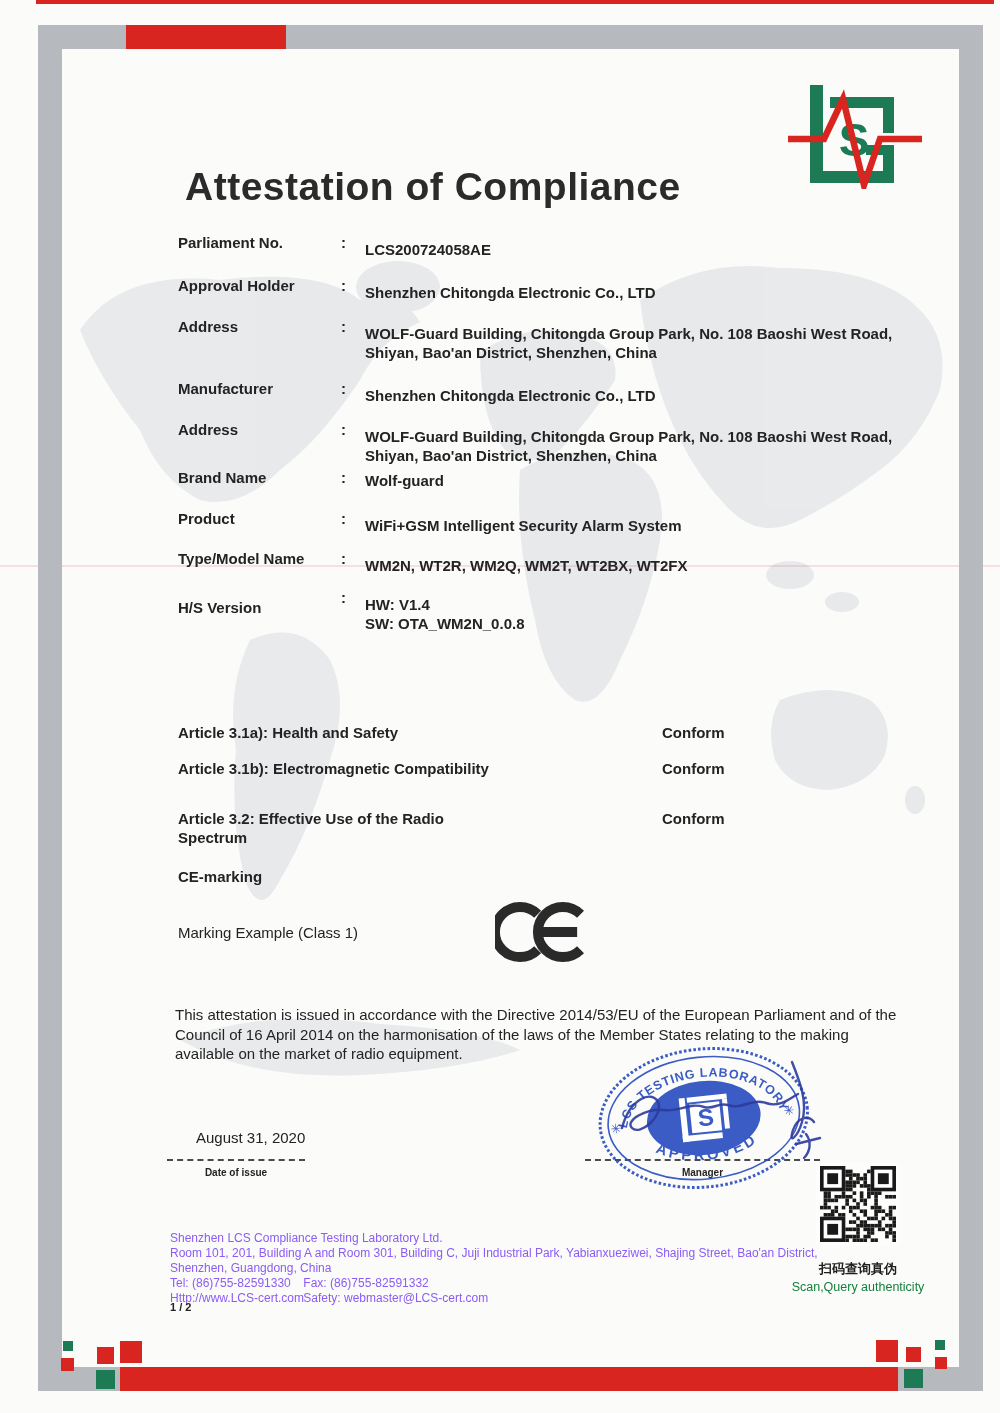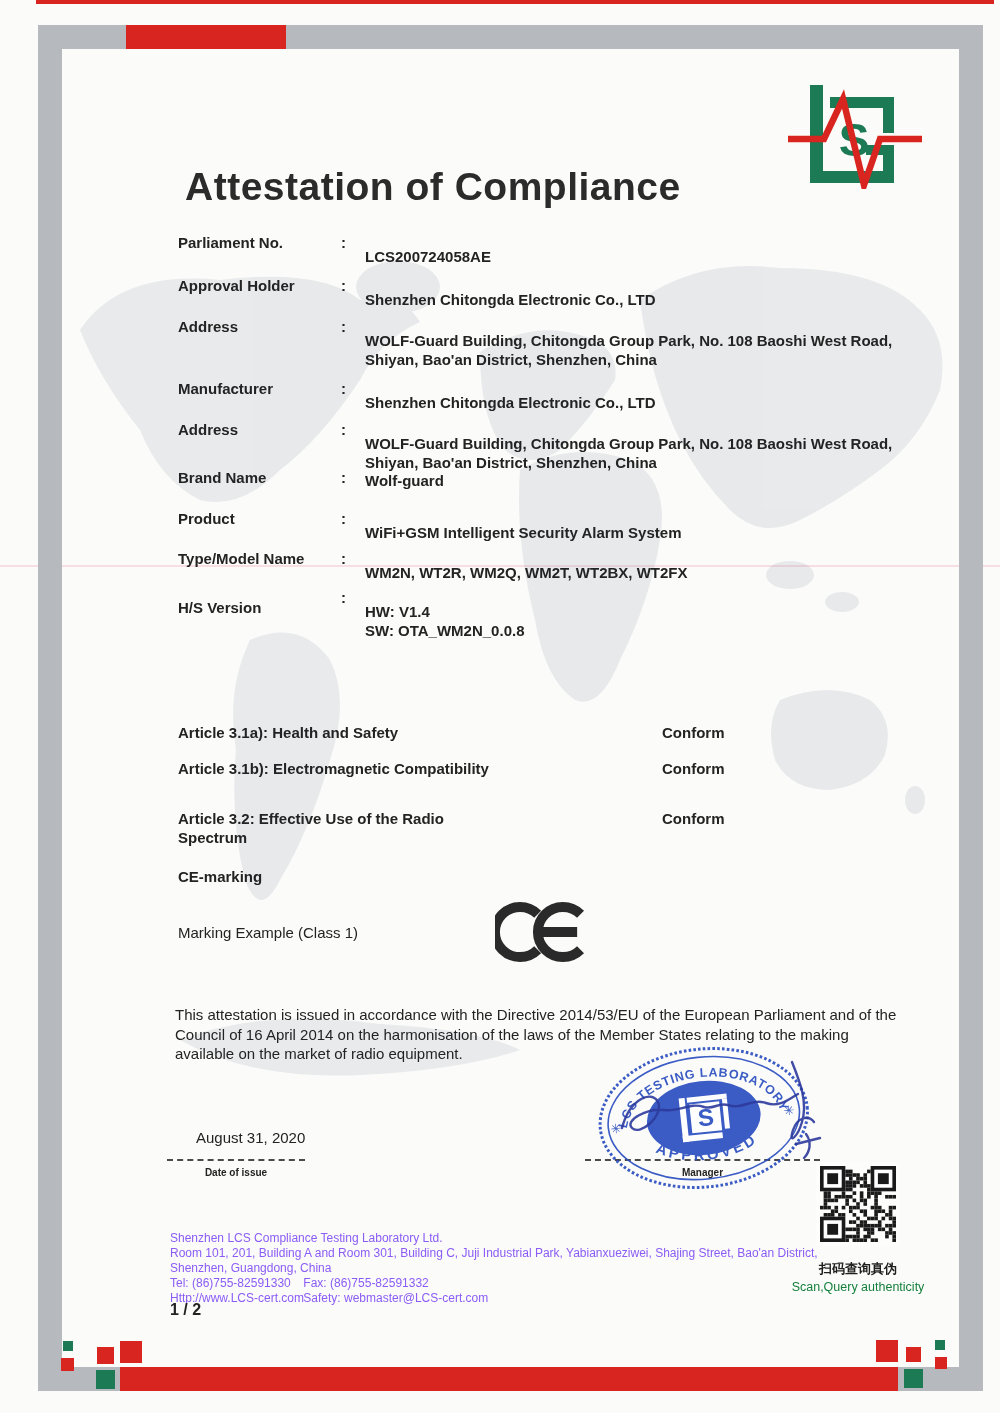--- a/index.html
+++ b/index.html
@@ -15,42 +15,42 @@
   
   .map{position:absolute;left:0;top:0;z-index:1;pointer-events:none;}
   .scanline{position:absolute;left:0;top:565px;width:1000px;height:2px;background:rgba(228,120,150,.22);z-index:2;}
   
   .content{position:absolute;left:0;top:0;width:1000px;height:1413px;z-index:10;}
   .title{position:absolute;left:185px;top:165px;font-size:39px;font-weight:bold;color:#2b2b2b;letter-spacing:.5px;}
   .lcs-logo{position:absolute;left:786px;top:83px;z-index:11;}
   .frow{position:absolute;left:178px;font-size:15px;font-weight:bold;line-height:19px;}
   .flabel{position:absolute;left:0;top:0;width:160px;}
   .fcolon{position:absolute;left:163px;top:0;}
-  .fvalue{position:absolute;left:187px;top:14px;width:528px;white-space:pre-line;}
+  .fvalue{position:absolute;left:187px;top:7px;width:528px;white-space:pre-line;}
   .para{position:absolute;left:178px;font-size:15px;line-height:19.5px;}
   .para.b{font-weight:bold;}
   .arow{position:absolute;left:178px;width:740px;font-size:15px;font-weight:bold;line-height:19px;}
   .aname{position:absolute;left:0;top:0;width:330px;}
   .astatus{position:absolute;left:484px;top:0;}
   .ce-heading{position:absolute;left:178px;top:868px;font-size:15px;font-weight:bold;}
   .mark-example{position:absolute;left:178px;top:924px;font-size:15px;}
   .ce-logo{position:absolute;left:495px;top:895px;}
   .dash{position:absolute;height:0;border-top:2px dashed #4a4a4a;z-index:10;}
   .date-value{position:absolute;left:196px;top:1129px;font-size:15px;}
   .sign-label{position:absolute;font-size:10px;font-weight:bold;text-align:center;}
   .stamp-wrap{position:absolute;left:592px;top:1041px;z-index:12;transform:rotate(-6deg);opacity:.92;}
   .signature{position:absolute;left:560px;top:1040px;z-index:13;pointer-events:none;}
   .qr-block{position:absolute;left:775px;top:1162px;width:166px;text-align:center;z-index:14;}
   .qr-svg{background:#fdfdfc;padding:2px;display:inline-block;}
   .qr-zh{font-size:13px;font-weight:bold;margin-top:10px;color:#1f1f1f;}
   .qr-en{font-size:12.5px;color:#15803d;margin-top:2px;}
   .footer{position:absolute;left:170px;top:1231px;font-size:12px;line-height:15px;color:#8b5cf6;z-index:11;white-space:nowrap;}
   .foot-row{position:relative;}
   .foot-row .c1{display:inline-block;width:130px;}
-  .page-num{position:absolute;left:170px;top:1301px;font-size:16px;font-weight:bold;z-index:11;}
+  .page-num{position:absolute;left:170px;top:1301px;font-size:11px;font-weight:bold;z-index:11;}
 </style>
 </head>
 <body>
 
 <div class="page">
 
   <svg class="map" width="1000" height="1413" viewBox="0 0 1000 1413">
     <g fill="#e4e6e9" opacity="0.85">
       <path d="M80,330 Q120,270 220,280 Q320,268 360,300 Q400,290 420,322 Q380,340 360,380 Q320,440 280,470 Q240,510 200,500 Q160,480 140,430 Q100,380 80,330 Z"></path>
       <ellipse cx="398" cy="287" rx="42" ry="26"></ellipse>

